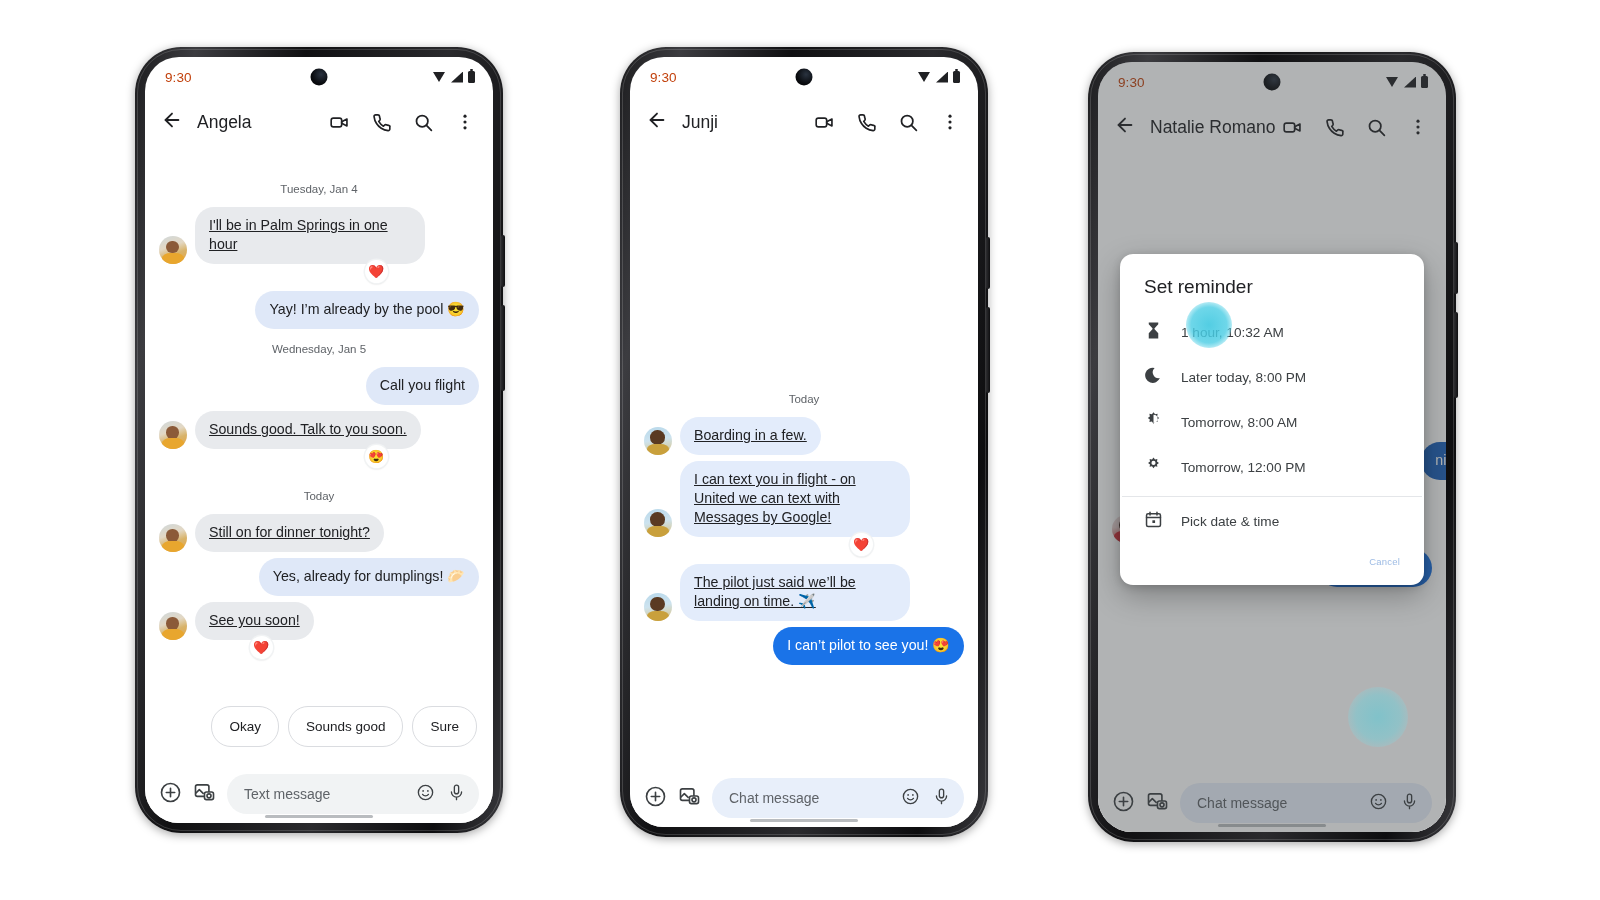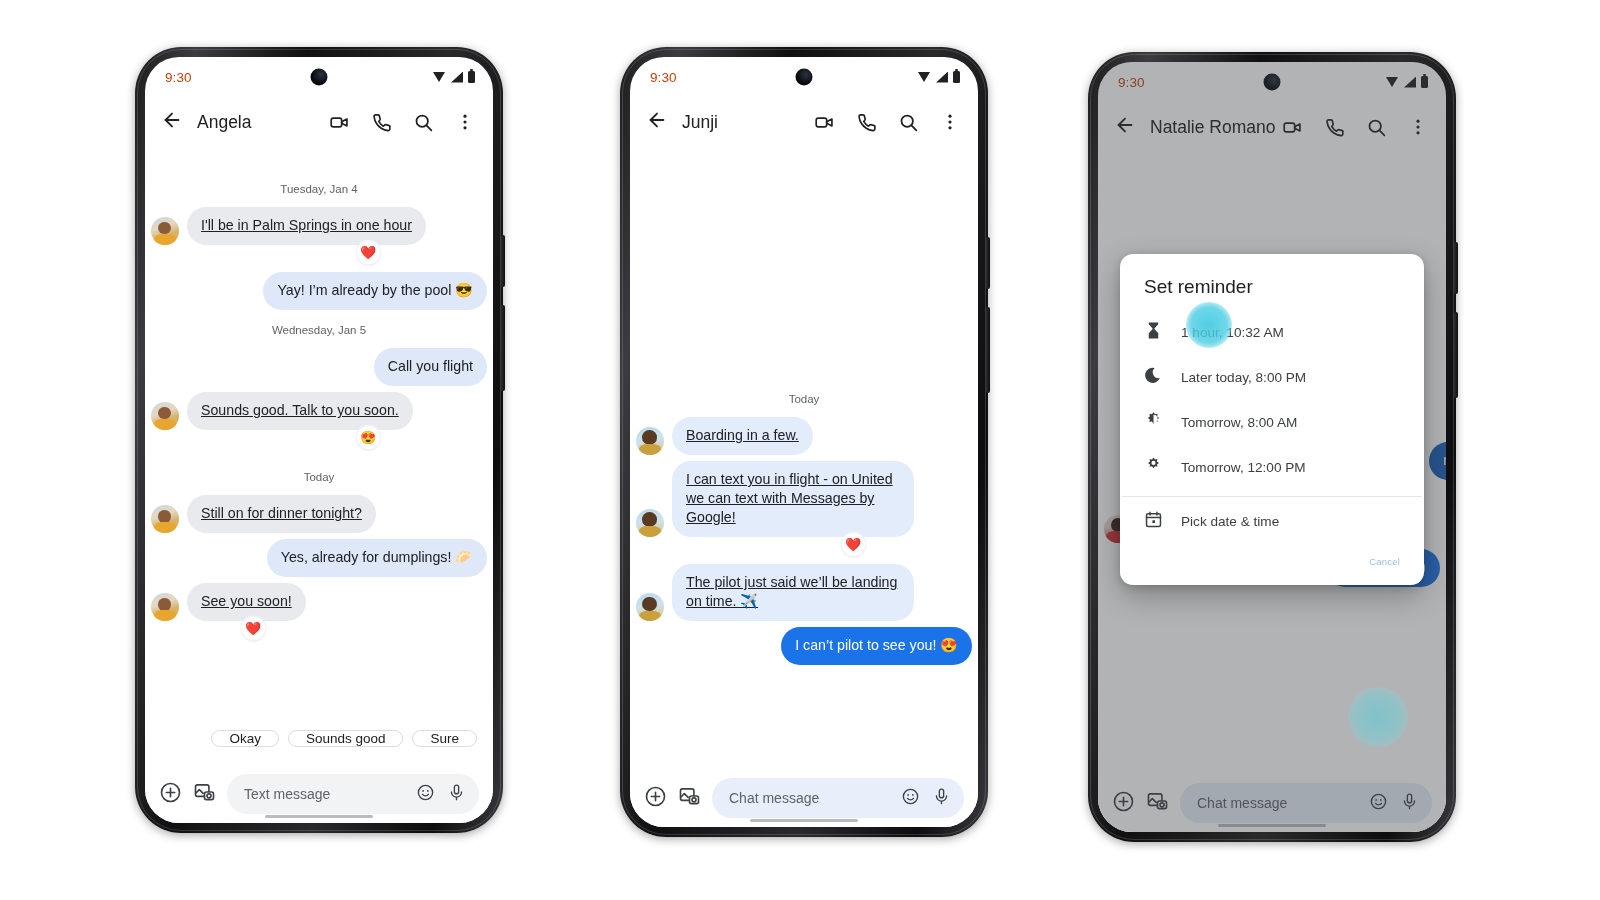--- a/index.html
+++ b/index.html
@@ -52,21 +52,21 @@
   .ico-bat{ width:7px;height:12px; border-radius:1.5px; background:#202124; position:relative;}
   .ico-bat::before{content:"";position:absolute;top:-2px;left:2px;width:3px;height:2px;background:#202124;border-radius:1px;}
 
   
   .appbar { height: 50px; display:flex; align-items:center; padding: 0 14px 0 16px; }
   .title { font-size:17.5px; color:#202124; margin-left:14px; white-space:nowrap; }
   .bar-icons { margin-left:auto; display:flex; align-items:center; gap:21px; padding-right:4px; }
   .bar-icons svg { display:block; }
 
   
-  .thread { position:relative; padding: 0 6px; }
+  .thread { position:relative; padding: 0 14px; }
   .daysep { text-align:center; font-size:11.5px; color:#5f6368; margin: 14px 0 12px; }
 
   .row { display:flex; align-items:flex-end; margin-bottom: 6px; position:relative; }
   .row.out { justify-content:flex-end; }
   .avatar {
     width:28px;height:28px;border-radius:50%; flex:0 0 28px; margin-right:8px;
     background-size:cover; overflow:hidden; position:relative;
   }
   .bubble {
     max-width: 72%;
@@ -89,21 +89,21 @@
     background:#fff; box-shadow:0 0 0 1.4px #f1f3f4, 0 1px 2px rgba(0,0,0,.18);
     display:flex;align-items:center;justify-content:center; font-size:13px;
     z-index:3;
   }
   .reaction-wrap{ display:flex; }
 
   
   .chips { display:flex; justify-content:flex-end; gap:9px; margin: 14px 2px 10px 0; }
   .chip {
     border:1px solid #dadce0; border-radius:20px;
-    padding: 0 17px; font-size:13.5px; color:#202124; background:#fff;
+    padding: 12px 17px; font-size:13.5px; color:#202124; background:#fff;
     white-space:nowrap;
   }
 
   
   .composer {
     position:absolute; left:0; right:0; bottom:0;
     display:flex; align-items:center; gap:11px;
     padding: 9px 14px 9px 14px; background:#fff;
   }
   .comp-icon { flex:0 0 auto; }

